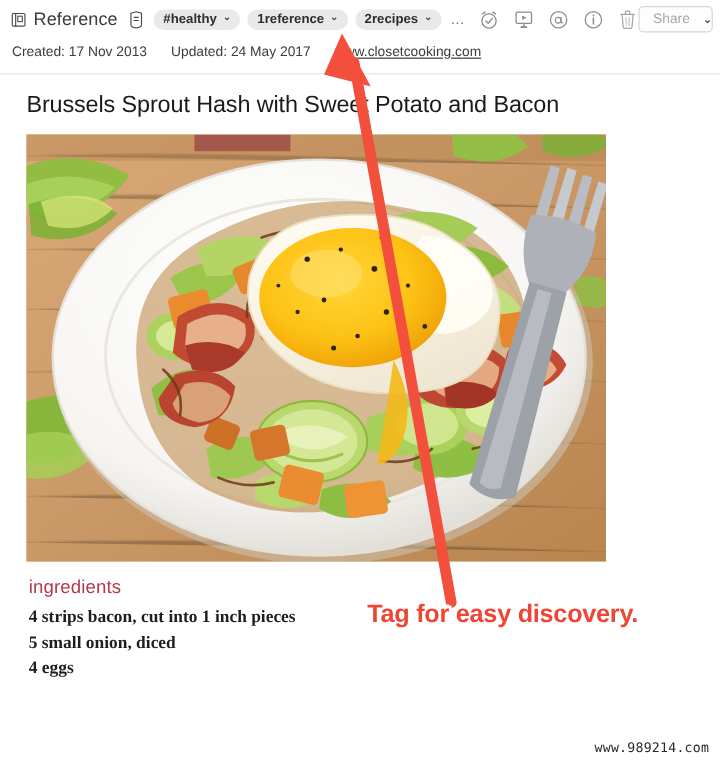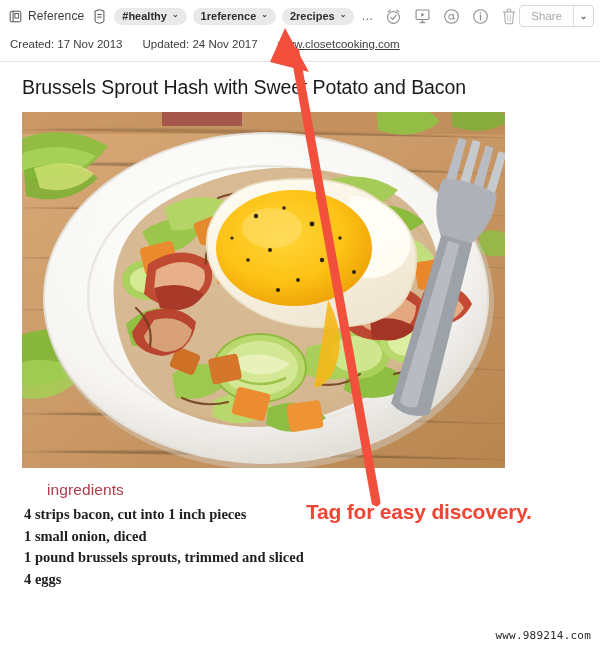--- a/index.html
+++ b/index.html
@@ -32,21 +32,21 @@
     display: flex;
     align-items: center;
     gap: 6px;
   }
   .reference-group {
     display: flex;
     align-items: center;
     gap: 4px;
   }
   .ref-label {
-    font-size: 12px;
+    font-size: 15px;
     color: #3b3b3b;
     letter-spacing: .1px;
   }
   .icon-svg { display: block; }
 
   .pill {
     display: inline-flex;
     align-items: center;
     gap: 5px;
     background: #e9e9e9;
@@ -166,21 +166,20 @@
   }
   .photo svg { display: block; }
 
   .ingredients-head {
     position: absolute;
     left: 24px;
     top: 481px;
     font-size: 15.5px;
     color: #b03a48;
     letter-spacing: .1px;
-    margin-left: 23px;
   }
   .ingredients-list {
     position: absolute;
     left: 24px;
     top: 504px;
     width: 420px;
     font-family: "Liberation Serif", serif;
     font-size: 14.5px;
     color: #1e1e1e;
     line-height: 21.5px;
@@ -210,21 +209,21 @@
       -2px  0   0 #fff,  2px  0   0 #fff,
        0   -2px 0 #fff,  0    2px 0 #fff,
       -3px  0   0 #fff,  3px  0   0 #fff,
        0    3px 0 #fff,  0   -3px 0 #fff;
   }
 
   
   .watermark {
     position: absolute;
     right: 9px;
-    bottom: 8px;
+    bottom: 20px;
     font-family: "DejaVu Sans Mono", monospace;
     font-size: 11px;
     color: #2a2a2a;
     letter-spacing: .2px;
   }
 </style>
 </head>
 <body>
 
 <div class="toolbar">
@@ -319,21 +318,21 @@
 
   <div class="share-btn">
     <div class="share-main">Share</div>
     <div class="share-sep"></div>
     <div class="share-chev">⌄</div>
   </div>
 </div>
 
 <div class="meta-row">
   <span>Created: 17 Nov 2013</span>
-  <span>Updated: 24 Nov 2017</span>
+  <span>Updated: 24 May 2017</span>
   <span class="meta-url">www.closetcooking.com</span>
 </div>
 
 <div class="divider"></div>
 
 <div class="note-title">Brussels Sprout Hash with Sweet Potato and Bacon</div>
 
 <div class="photo">
   <svg width="483" height="356" viewBox="0 0 483 356">
     <defs>
@@ -505,22 +504,21 @@
         <path d="M420 128 L432 128 L436 296 Q426 302 418 296 Z" fill="#c3c7cd" opacity="0.7"></path>
       </g>
     </g>
   </svg>
 </div>
 
 <div class="ingredients-head">ingredients</div>
 
 <div class="ingredients-list">
   <div>4 strips bacon, cut into 1 inch pieces</div>
-  <div>1 small onion, diced</div>
-  <div>1 pound brussels sprouts, trimmed and sliced</div>
+  <div>5 small onion, diced</div>
   <div>4 eggs</div>
 </div>
 
 <div class="annotation-layer">
   <svg width="600" height="650" viewBox="0 0 600 650">
     <g>
       <path d="M376 502 L295 52" stroke="#f2503c" stroke-width="9" stroke-linecap="round" fill="none"></path>
       <path d="M285 28 L309 72 L270 62 Z" fill="#f2503c"></path>
     </g>
   </svg>

